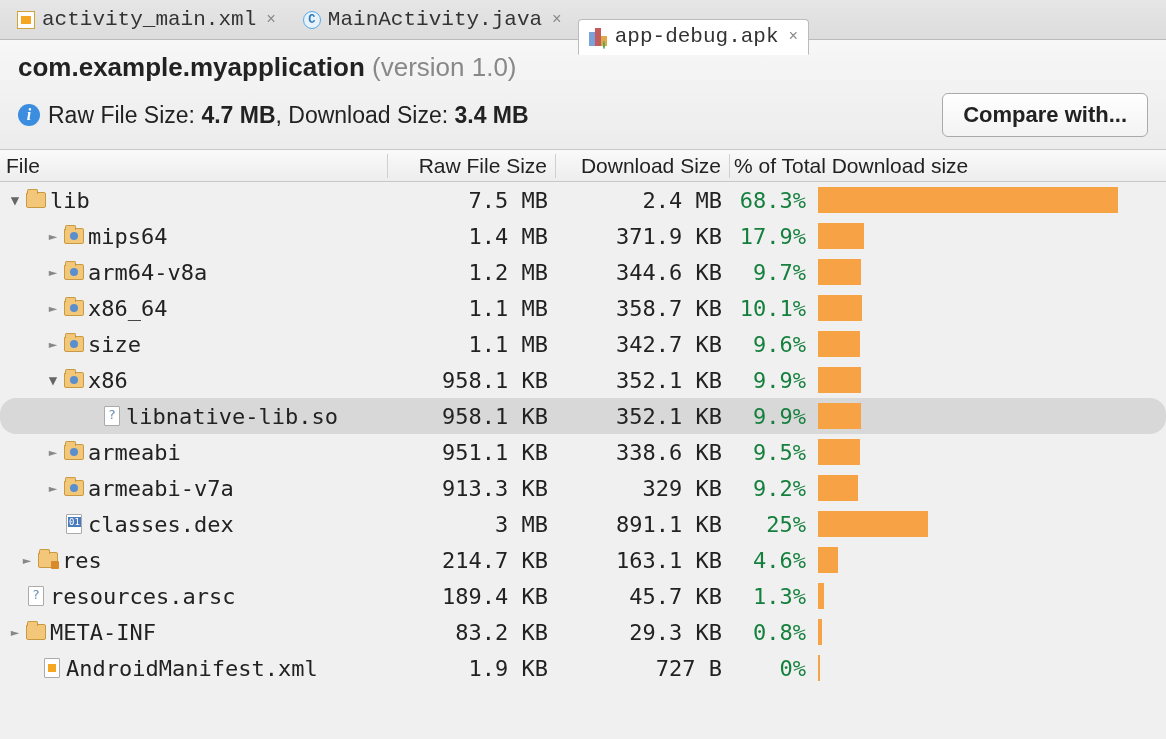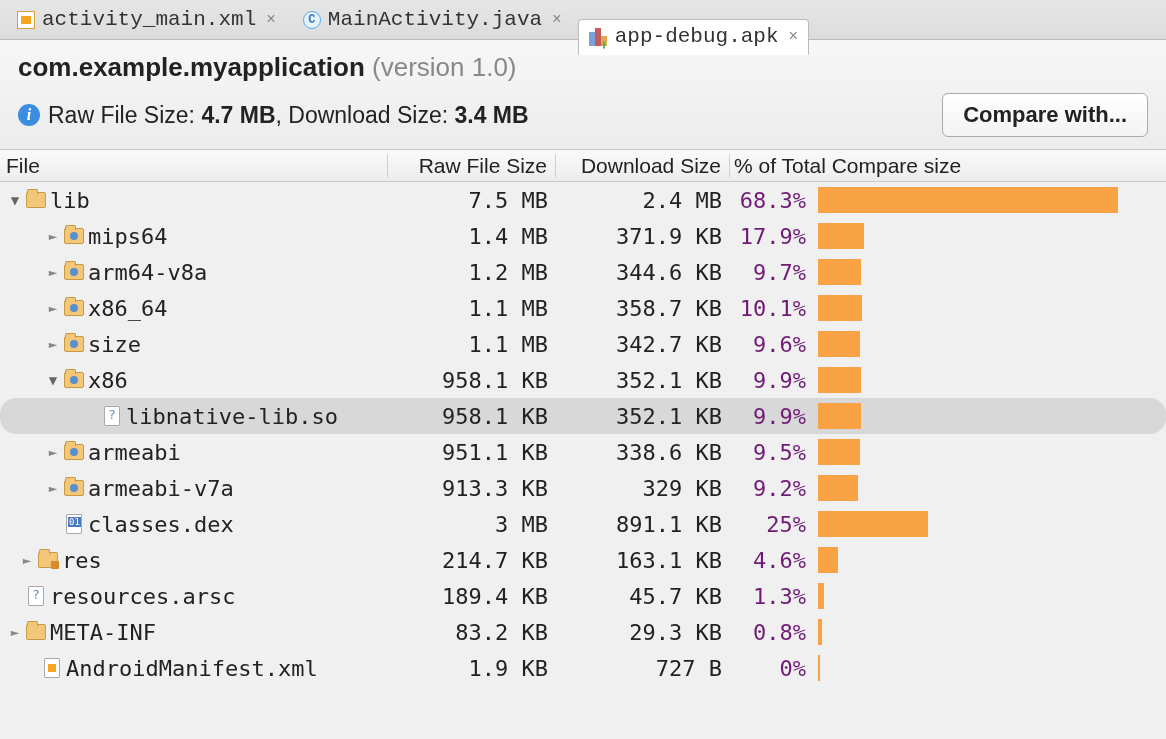--- a/index.html
+++ b/index.html
@@ -94,21 +94,21 @@
   .row {
     display:flex;
     height: 36px;
     align-items:center;
     font-size: 22px;
     font-family: "Menlo","Consolas",monospace;
   }
   .row.selected { background:#d8d8d8;border-radius:16px; }
   .row .col-file { display:flex; align-items:center; gap:4px; border-right:none;}
   .row .col-raw, .row .col-dl { border-right:none; }
-  .row .col-pct { color:#701a75; border-right:none;}
+  .row .col-pct { color:#15803d; border-right:none;}
   .arrow {
     display:inline-block; width:14px; text-align:center; font-size:14px; color:#666;
   }
   .arrow.down::before { content:"▼"; }
   .arrow.right::before { content:"►"; color:#888;}
   .arrow.none::before { content:""; }
   .icon {
     display:inline-flex; width:20px; height:18px; align-items:center; justify-content:center;
   }
   .bar {
@@ -178,21 +178,21 @@
       </span>
     </div>
     <button class="compare-btn">Compare with...</button>
   </div>
 </div>
 
 <div class="table-head">
   <div class="col-file">File</div>
   <div class="col-raw">Raw File Size</div>
   <div class="col-dl">Download Size</div>
-  <div class="col-pct" style="width:auto;flex:1;text-align:left;padding-left:4px;">% of Total Compare size</div>
+  <div class="col-pct" style="width:auto;flex:1;text-align:left;padding-left:4px;">% of Total Download size</div>
 </div>
 
 <div class="rows" id="rows">
     <div class="row">
       <div class="col-file" style="padding-left:8px">
         <span class="arrow down"></span>
         <span class="icon">
           <span class="ic-folder"></span>
         </span>
         <span>lib</span>

